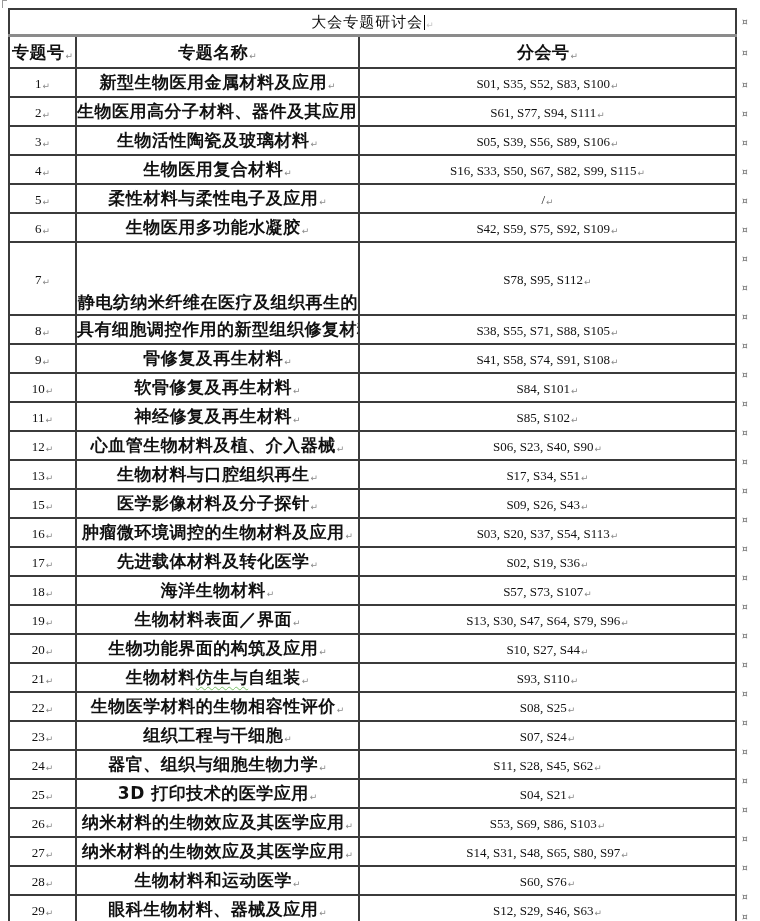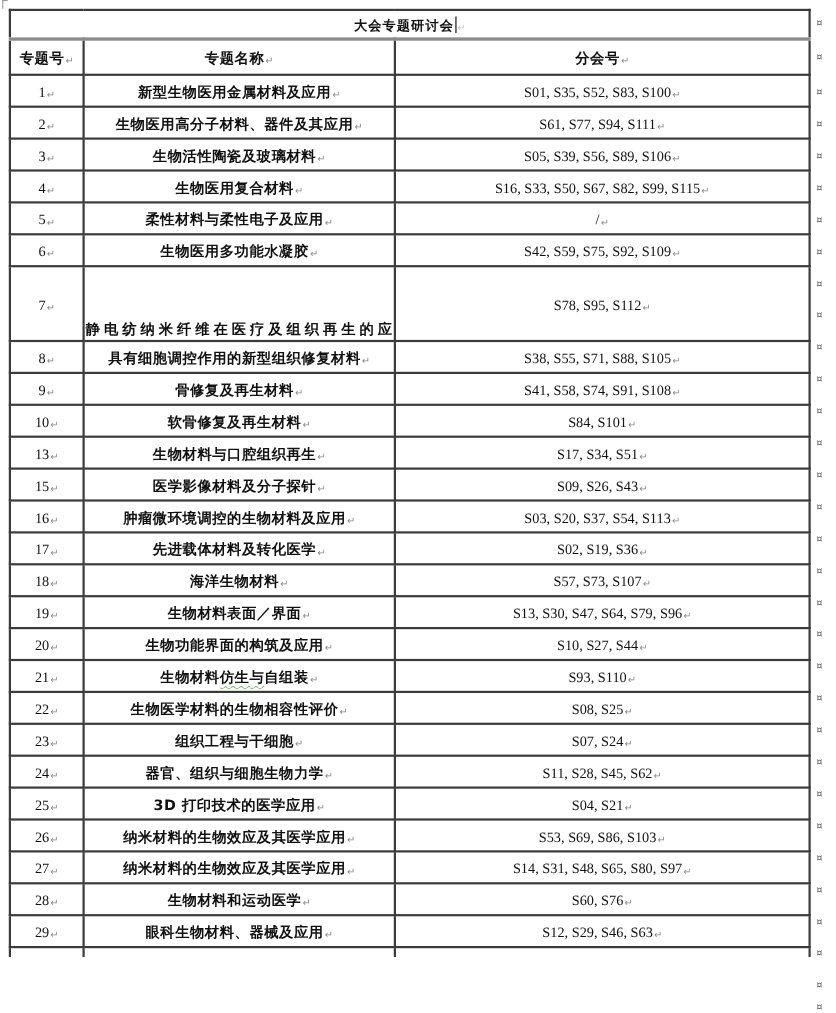--- a/index.html
+++ b/index.html
@@ -4,24 +4,24 @@
 <style>
   html,body{margin:0;padding:0;background:#fff;}
   .page{position:relative;width:760px;height:921px;background:#ffffff;overflow:hidden;
         font-family:"DejaVu Sans",sans-serif;color:#111;}
   .corner-tick{position:absolute;left:2px;top:0;width:4px;height:7px;
         border-left:1px solid #9a9a9a;border-top:1px solid #9a9a9a;}
   table.doc{position:absolute;left:8px;top:8px;width:727px;border-collapse:collapse;table-layout:fixed;}
   td,th{border:2px solid #3b3b3b;padding:0;text-align:center;vertical-align:middle;
         overflow:hidden;white-space:nowrap;}
   .title-row td{height:24px;border-bottom:3px solid #8b8b8b;}
-  .title-text{font-size:12px;font-weight:bold;letter-spacing:1px;}
+  .title-text{font-size:15px;font-weight:normal;letter-spacing:1px;}
   .cursor{display:inline-block;width:1px;height:15px;background:#000;vertical-align:-3px;margin-left:1px;}
   .header-row th{height:30px;}
-  .zh{font-size:13px;font-weight:bold;letter-spacing:0.5px;}
+  .zh{font-size:17px;font-weight:bold;letter-spacing:0.5px;}
   .code{font-family:"Liberation Serif","DejaVu Serif",serif;font-size:13px;font-weight:normal;}
   tbody td{height:27px;}
   .cm{font-size:9px;color:#8a8a8a;margin-left:1px;font-weight:normal;vertical-align:-1px;}
   .faint{color:#c4c4c4;}
   .sq{text-decoration:underline;text-decoration-style:wavy;text-decoration-color:#7cc46a;
       text-decoration-thickness:1px;text-underline-offset:3px;}
   .fillname{display:block;width:100%;text-align:justify;text-align-last:justify;padding:0 1px;box-sizing:border-box;margin-top:48px;}
   tr.partial td{height:8px;border-bottom:none;}
   .rail-mark{position:absolute;font-size:9px;color:#5f5f5f;line-height:1;}
 </style>
@@ -99,20 +99,30 @@
         </tr>
         <tr>
           <td><span class="code">9</span><span class="cm">↵</span></td>
           <td><span class="zh">骨修复及再生材料</span><span class="cm">↵</span></td>
           <td><span class="code">S41, S58, S74, S91, S108</span><span class="cm">↵</span></td>
         </tr>
         <tr>
           <td><span class="code">10</span><span class="cm">↵</span></td>
           <td><span class="zh">软骨修复及再生材料</span><span class="cm">↵</span></td>
           <td><span class="code">S84, S101</span><span class="cm">↵</span></td>
+        </tr>
+        <tr>
+          <td><span class="code">11</span><span class="cm">↵</span></td>
+          <td><span class="zh">神经修复及再生材料</span><span class="cm">↵</span></td>
+          <td><span class="code">S85, S102</span><span class="cm">↵</span></td>
+        </tr>
+        <tr>
+          <td><span class="code">12</span><span class="cm">↵</span></td>
+          <td><span class="zh">心血管生物材料及植、介入器械</span><span class="cm">↵</span></td>
+          <td><span class="code">S06, S23, S40, S90</span><span class="cm">↵</span></td>
         </tr>
         <tr>
           <td><span class="code">13</span><span class="cm">↵</span></td>
           <td><span class="zh">生物材料与口腔组织再生</span><span class="cm">↵</span></td>
           <td><span class="code">S17, S34, S51</span><span class="cm">↵</span></td>
         </tr>
         <tr>
           <td><span class="code">15</span><span class="cm">↵</span></td>
           <td><span class="zh">医学影像材料及分子探针</span><span class="cm">↵</span></td>
           <td><span class="code">S09, S26, S43</span><span class="cm">↵</span></td>

